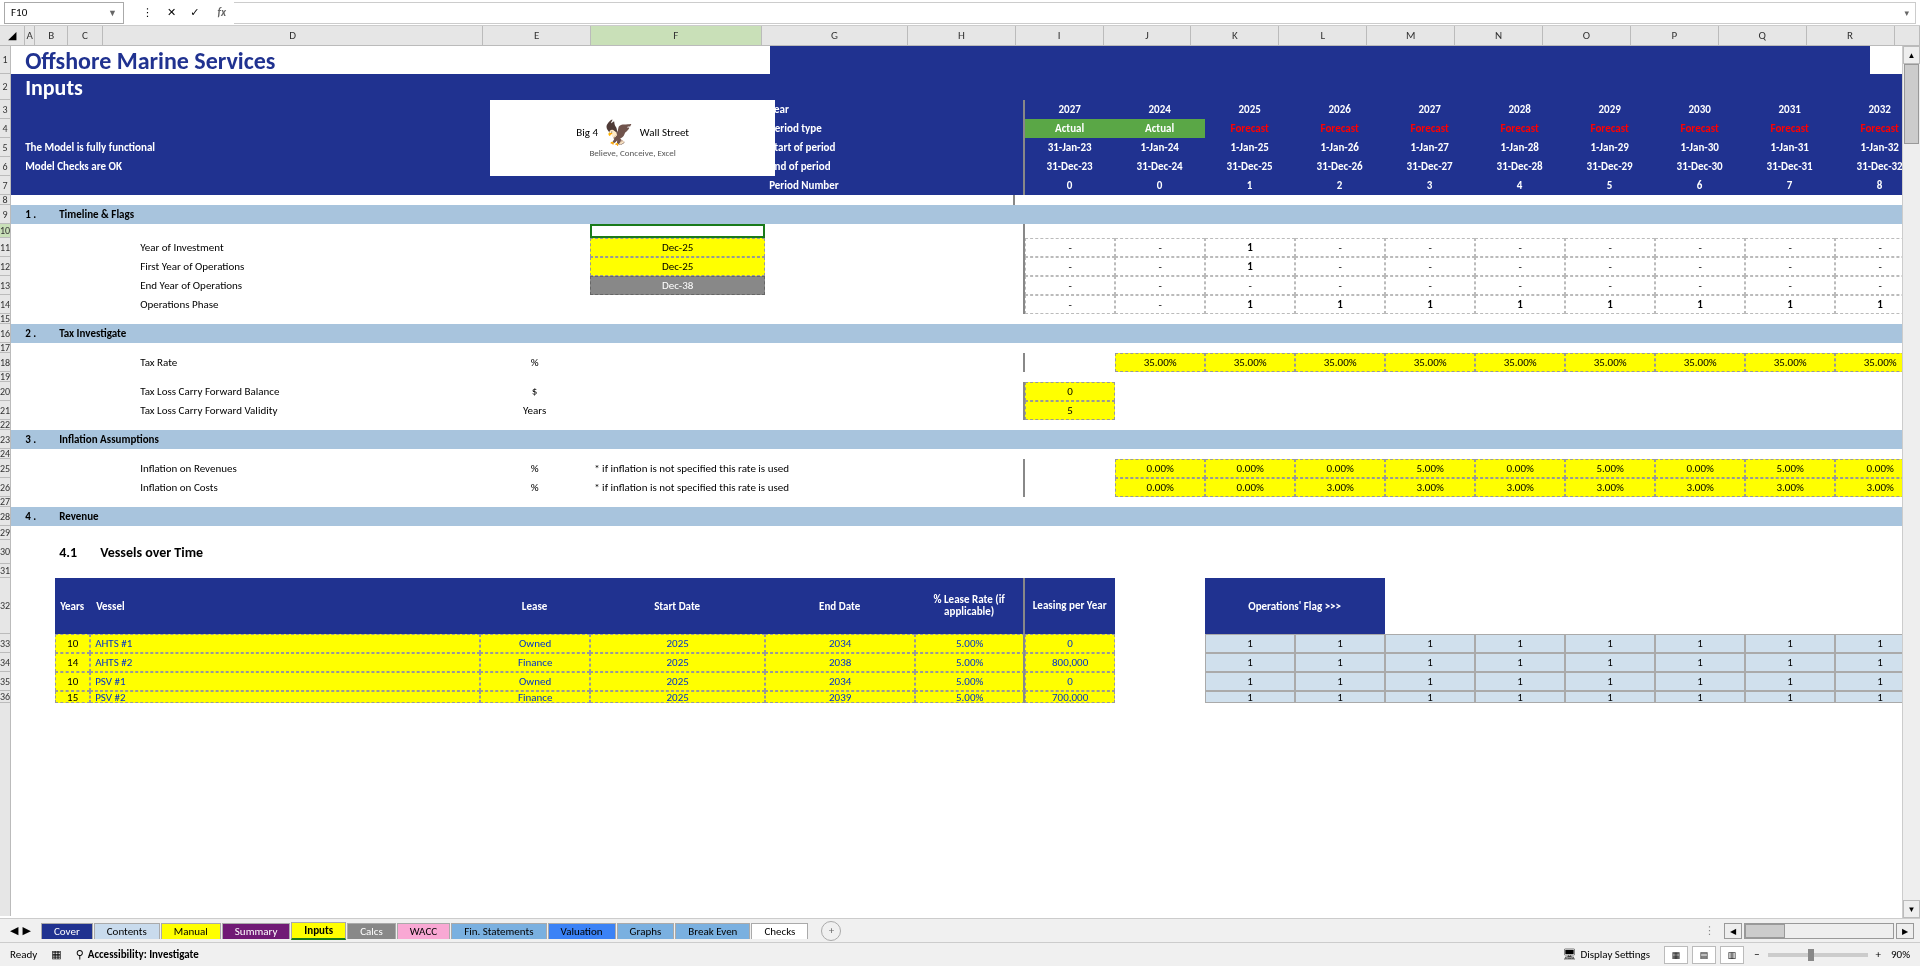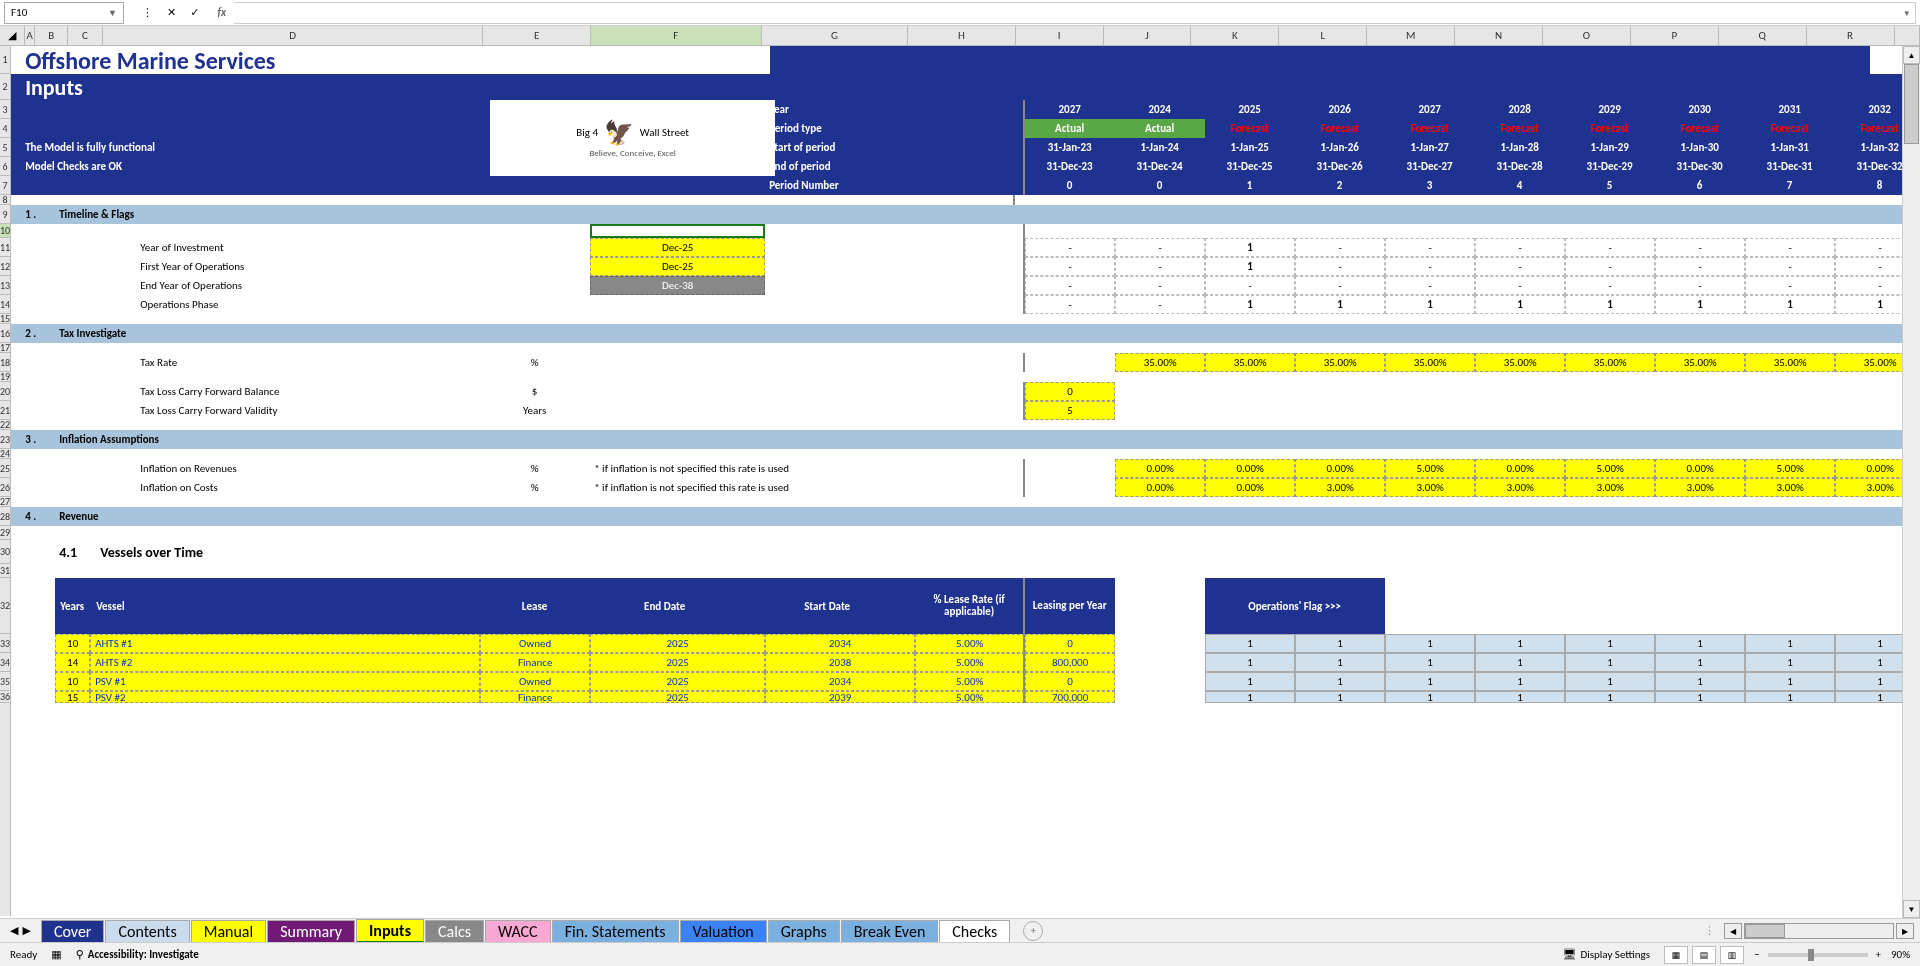--- a/index.html
+++ b/index.html
@@ -55,21 +55,21 @@
 
 .leasing-hdr{background:#203290;color:#fff;font-weight:bold;display:flex;align-items:center;justify-content:center;text-align:center;font-size:11px;padding:2px}
 .ops-flag-hdr{background:#203290;color:#fff;font-weight:bold;display:flex;align-items:center;justify-content:center}
 .vessel-data{background:#d0e0ed;justify-content:center;border:1px solid #aaa}
 .vessel-y{background:#ffff00;border:1px dashed #999}
 .vessel-y.center{justify-content:center}
 .blue-link{color:#0033cc}
 
 .sheet-tabs{position:absolute;bottom:24px;left:0;right:0;height:24px;background:#f0f0f0;display:flex;align-items:center;border-top:1px solid #ccc}
 .tab-nav{display:flex;gap:4px;padding:0 10px;color:#888}
-.tab{padding:1px 12px;border:1px solid #aaa;border-bottom:none;margin-right:1px;background:#fff;font-size:16px;cursor:pointer}
+.tab{padding:1px 12px;border:1px solid #aaa;border-bottom:none;margin-right:1px;background:#fff;font-size:11px;cursor:pointer}
 .tab.cover{background:#203290;color:#fff}
 .tab.contents{background:#c9dbed}
 .tab.manual{background:#ffff00}
 .tab.summary{background:#701a75;color:#fff}
 .tab.inputs{background:#ffff00;font-weight:bold;border-bottom:2px solid #1a7a1a}
 .tab.calcs{background:#888;color:#fff}
 .tab.wacc{background:#f9a8d4}
 .tab.fin{background:#7ab0e0}
 .tab.val{background:#3b82f6}
 .tab.graphs{background:#7ab0e0}
@@ -542,22 +542,22 @@
     </div>
 
     <div class="row" style="height:14px"></div>
 
     <div class="row tall">
       <div class="cell cA"></div>
         <div class="cell cB"></div>
       <div class="cell cC leasing-hdr">Years</div>
       <div class="cell cD leasing-hdr" style="justify-content:flex-start;padding-left:6px">Vessel</div>
       <div class="cell cE leasing-hdr">Lease</div>
+      <div class="cell cF leasing-hdr">Start Date</div>
       <div class="cell cG leasing-hdr">End Date</div>
-      <div class="cell cF leasing-hdr">Start Date</div>
       <div class="cell cH leasing-hdr freeze-line" style="white-space:normal;line-height:1.1">% Lease Rate (if applicable)</div>
       <div class="cell cI leasing-hdr" style="white-space:normal;line-height:1.2">Leasing per Year</div>
       <div class="cell cJ"></div>
       <div class="cell ops-flag-hdr" style="width:180px">Operations' Flag &gt;&gt;&gt;</div>
     </div>
 
     <div id="vessel-rows">
         <div class="row" style="height: 19px;">
           <div class="cell cA"></div>
           <div class="cell cB"></div>

